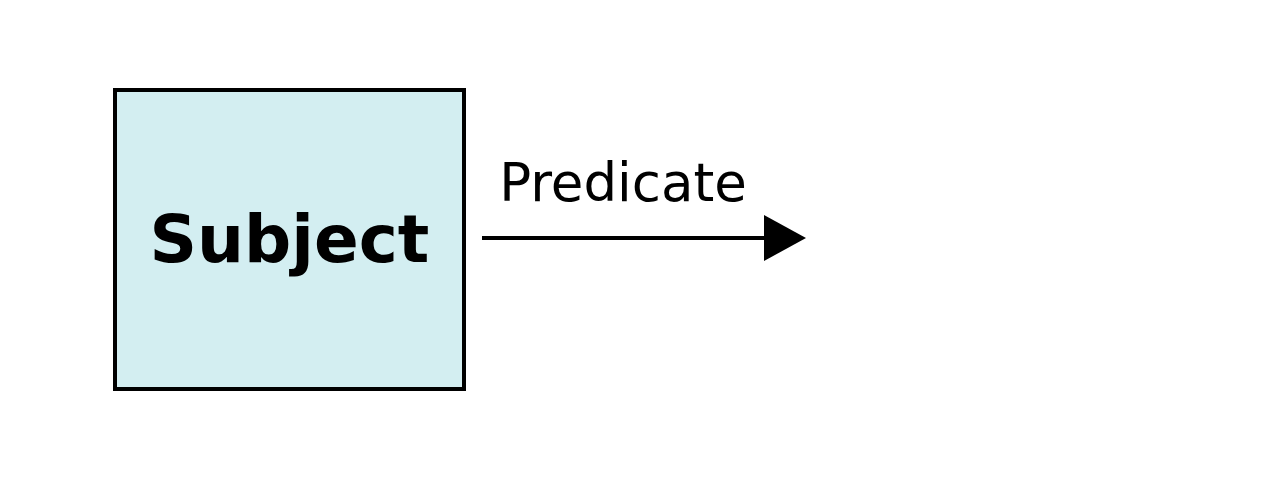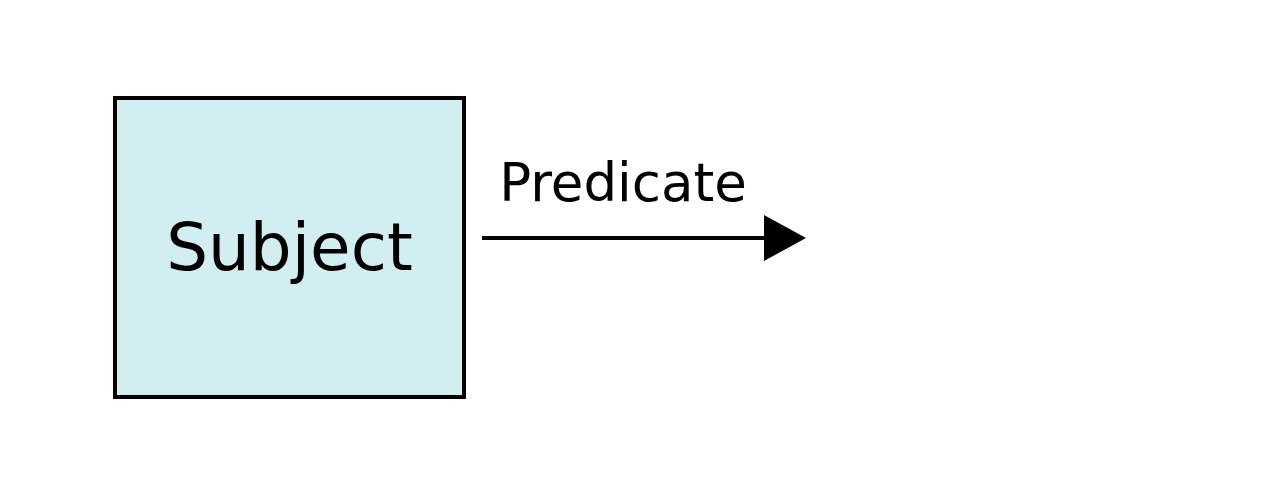--- a/index.html
+++ b/index.html
@@ -11,29 +11,30 @@
     position: relative;
     width: 1280px;
     height: 480px;
     background: #ffffff;
     overflow: hidden;
     font-family: "DejaVu Sans", "Liberation Sans", sans-serif;
     color: #000000;
   }
   .node {
     position: absolute;
-    top: 96px;
+    top: 88px;
     width: 353px;
     height: 303px;
     box-sizing: border-box;
     background: #d3eef1;
     border: 4px solid #000000;
     display: flex;
     align-items: center;
     justify-content: center;
+    font-weight: bold;
   }
   .node--subject { left: 113px; }
   .node--object  { left: 813px; }
   .node__label {
     font-size: 66px;
     line-height: 1;
     color: #000000;
     white-space: nowrap;
   }
   .edge-svg {

